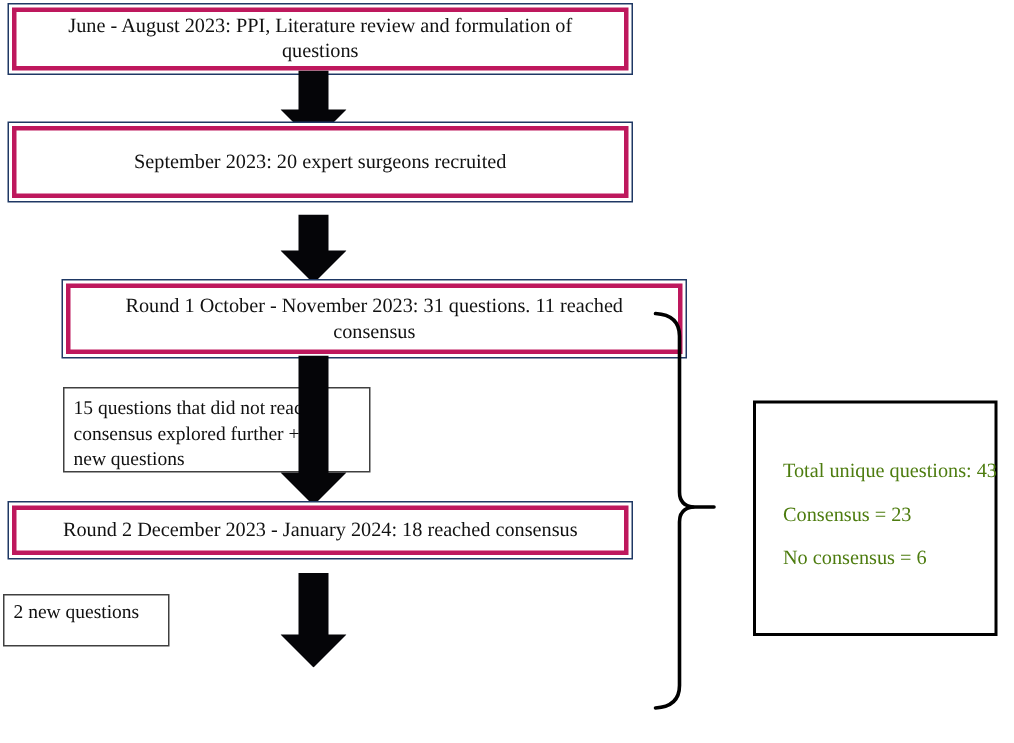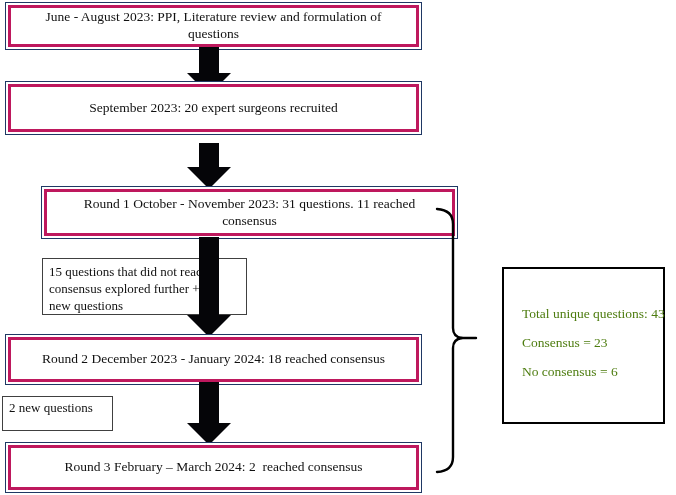--- a/index.html
+++ b/index.html
@@ -28,21 +28,21 @@
     text-align: center;
     font-size: 13.5px;
     color: #111111;
     white-space: pre-wrap;
     line-height: 1.25;
     padding: 2px 10px;
   }
   #step1 { top: 5px;   height: 42px; }
   #step2 { top: 84px;  height: 48px; }
   #step3 { top: 189px; height: 47px; margin-left: 36px; }
-  #step4 { top: 337px; height: 45px; }
+  #step4 { top: 337px; height: 33px; }
   #step5 { top: 445px; height: 45px; }
 
   
   .note-box {
     position: absolute;
     background: #ffffff;
     border: 1px solid #404040;
     font-size: 13px;
     line-height: 17px;
     color: #111111;
@@ -125,21 +125,20 @@
   <div class="flow-box" id="step4">Round 2 December 2023 - January 2024: 18 reached consensus</div>
 
   <div class="note-box" id="noteB">2 new questions</div>
 
   <div class="arrow" id="arrow4">
     <svg width="44" height="63" viewBox="0 0 44 63" aria-hidden="true">
       <polygon points="12,0 32,0 32,41 44,41 22,63 0,41 12,41" fill="#050508"></polygon>
     </svg>
   </div>
 
-  <div class="flow-box" id="step5">Round 3 February – March 2024: 2  reached consensus</div>
 
   <div id="brace">
     <svg width="55" height="280" viewBox="0 0 55 280" aria-hidden="true">
       <path d="M7,9 Q23,10 23,24 L23,128 Q23,137 32,138 L46,138" fill="none" stroke="#000000" stroke-width="2.4" stroke-linecap="round"></path>
       <path d="M7,272 Q23,271 23,257 L23,148 Q23,139 32,138" fill="none" stroke="#000000" stroke-width="2.4" stroke-linecap="round"></path>
     </svg>
   </div>
 
   <div class="summary-box">
     <span class="line">Total unique questions: 43</span>

